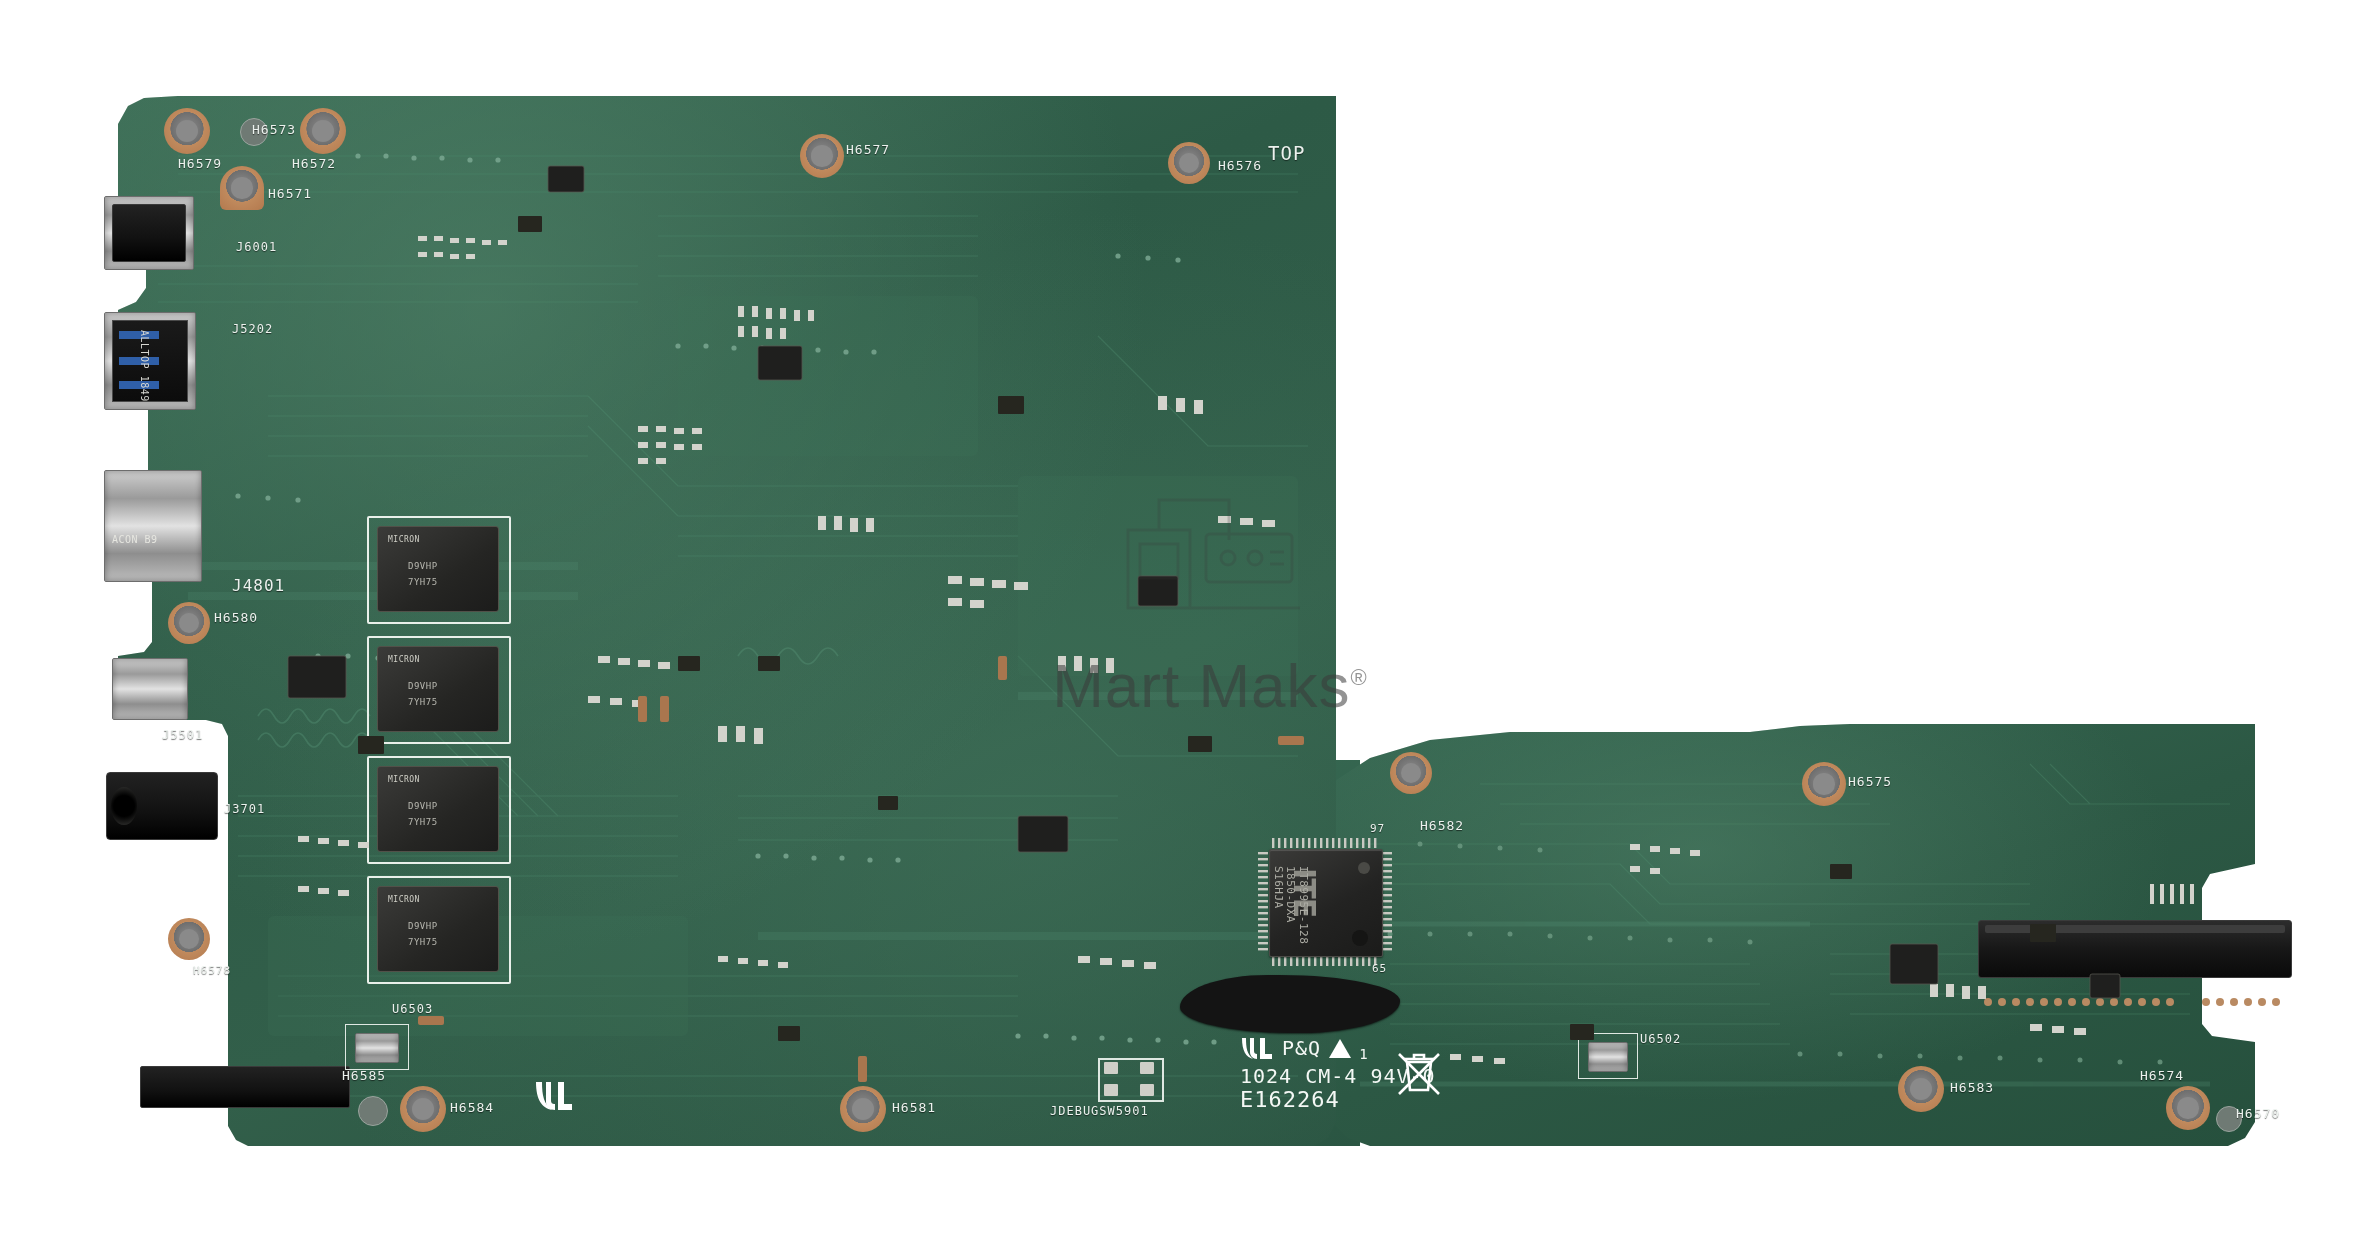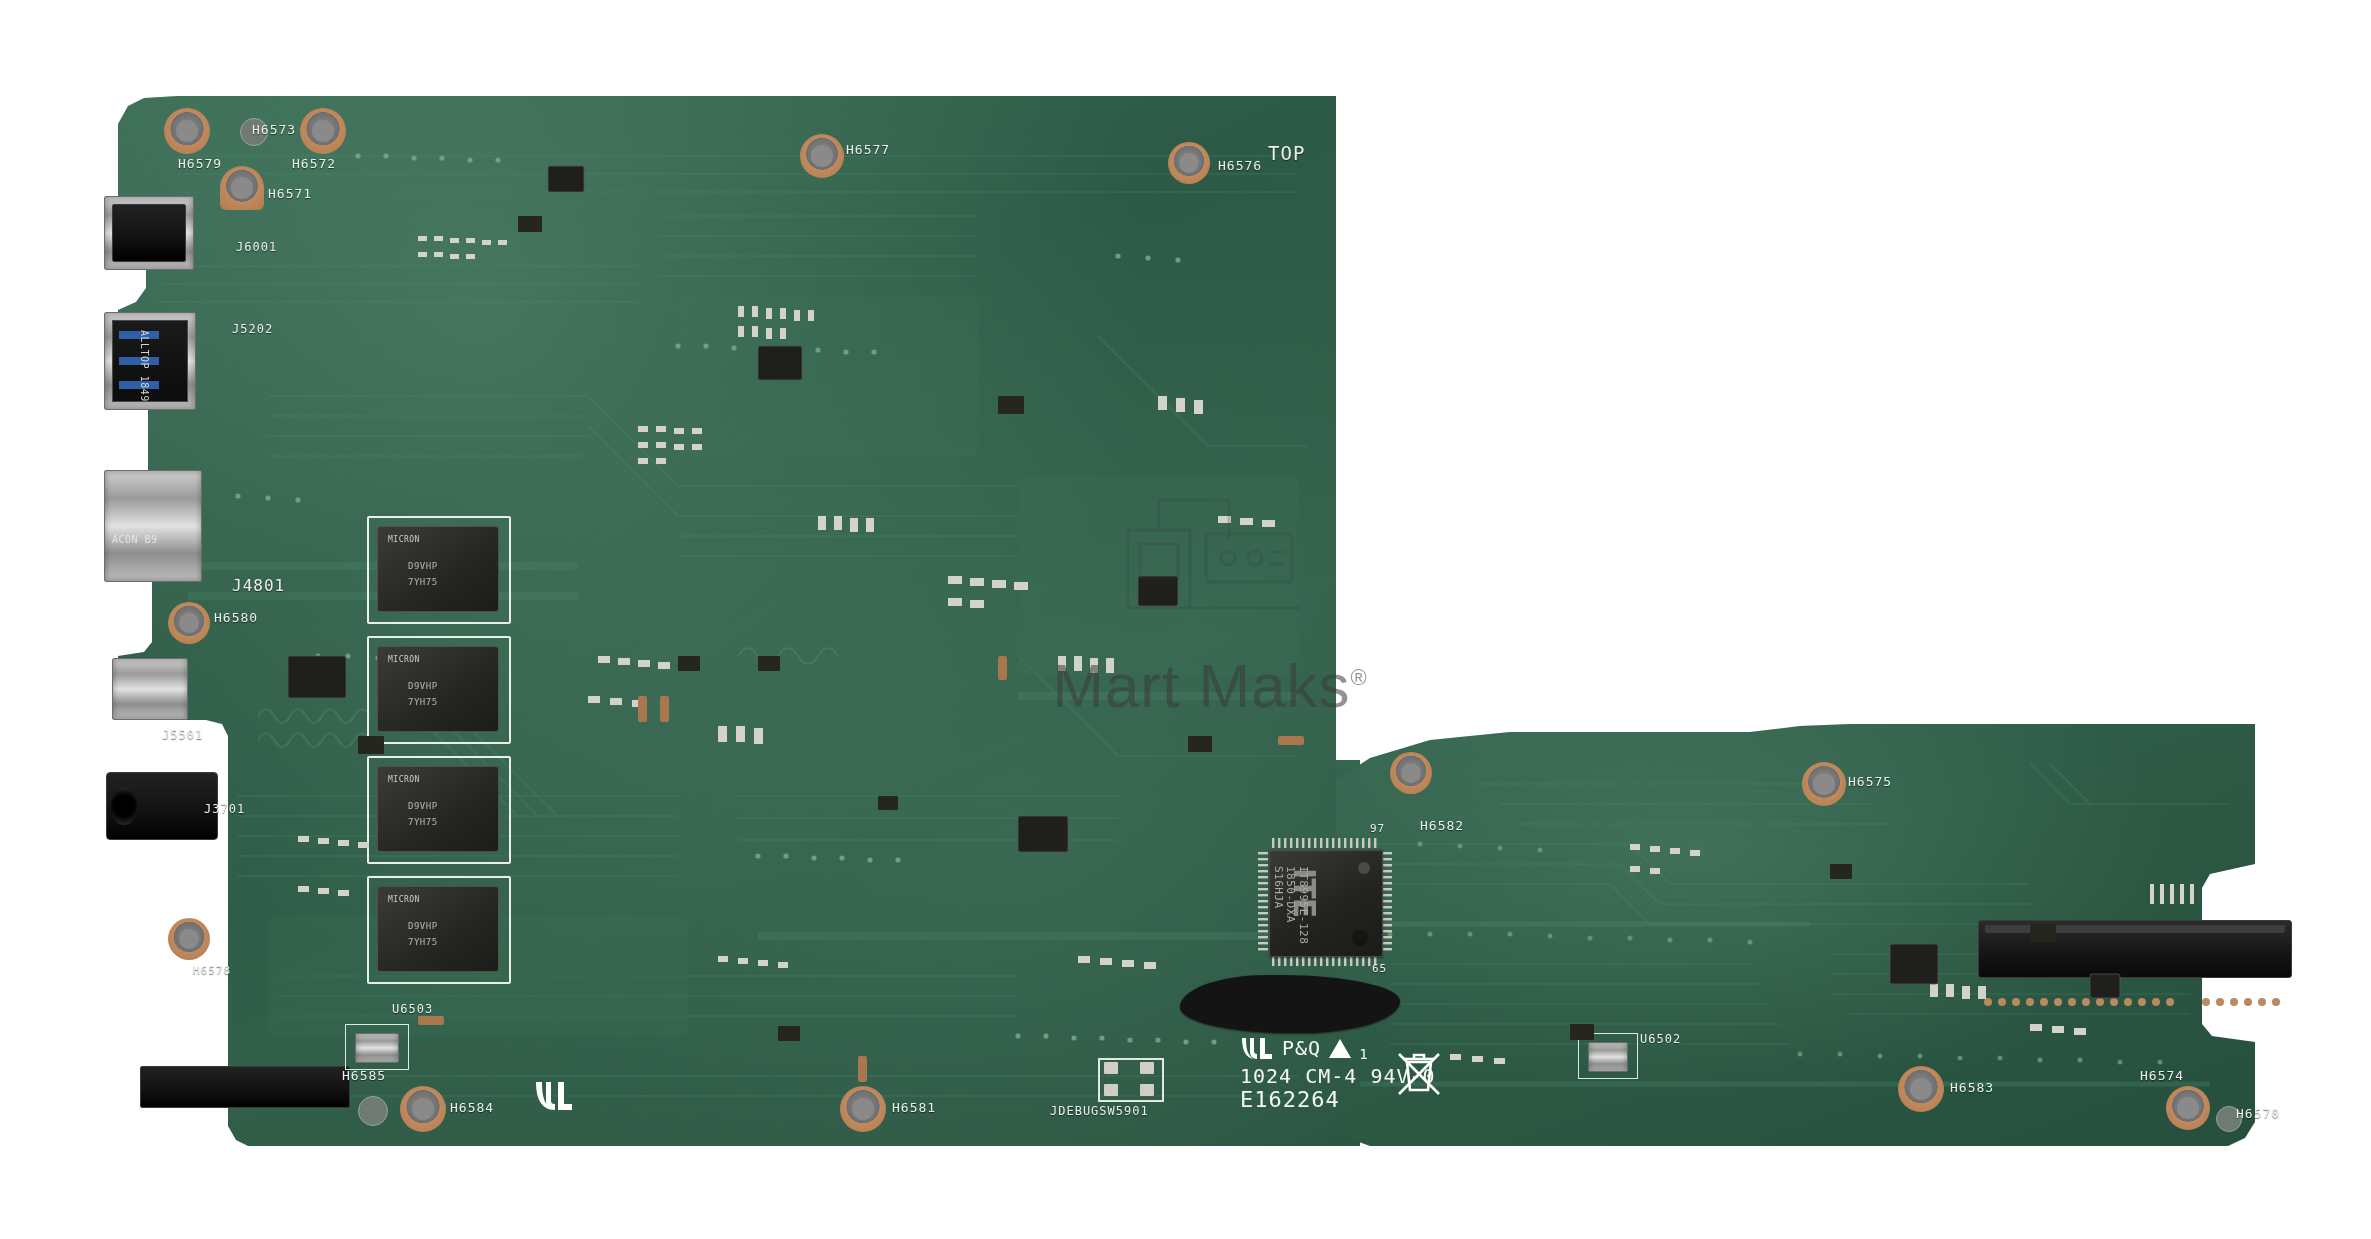--- a/index.html
+++ b/index.html
@@ -249,21 +249,21 @@
   <div class="chip-lbl" style="left:112px;top:534px;font-size:10px;color:#e6e6e0;">ACON B9</div>
   <div class="silk" style="left:232px;top:576px;font-size:16px;">J4801</div>
 
   <div class="metal" style="left:112px;top:658px;width:74px;height:60px;"></div>
   <div class="silk" style="left:162px;top:728px;font-size:12px;">J5501</div>
 
   <div class="conn" style="left:106px;top:772px;width:110px;height:66px;border-radius:4px;">
     <div style="position:absolute;left:4px;top:14px;width:26px;height:38px;border-radius:50%;
                 background:radial-gradient(circle,#000 45%,#3a3a38 100%);"></div>
   </div>
-  <div class="silk" style="left:204px;top:802px;font-size:12px;text-align:right;">J3701</div>
+  <div class="silk" style="left:224px;top:802px;font-size:12px;text-align:right;">J3701</div>
 
   <div class="conn" style="left:140px;top:1066px;width:208px;height:40px;"></div>
 
   <div class="ramframe" style="left:367px;top:516px;width:140px;height:104px;"></div>
   <div class="ram" style="left:377px;top:526px;width:120px;height:84px;">
     <div class="chip-lbl" style="left:10px;top:8px;font-size:8px;color:#cfcfc6;">MICRON</div>
     <div class="chip-lbl" style="left:30px;top:34px;font-size:9px;color:#b7b7af;">D9VHP</div>
     <div class="chip-lbl" style="left:30px;top:50px;font-size:9px;color:#b7b7af;">7YH75</div>
   </div>
 

